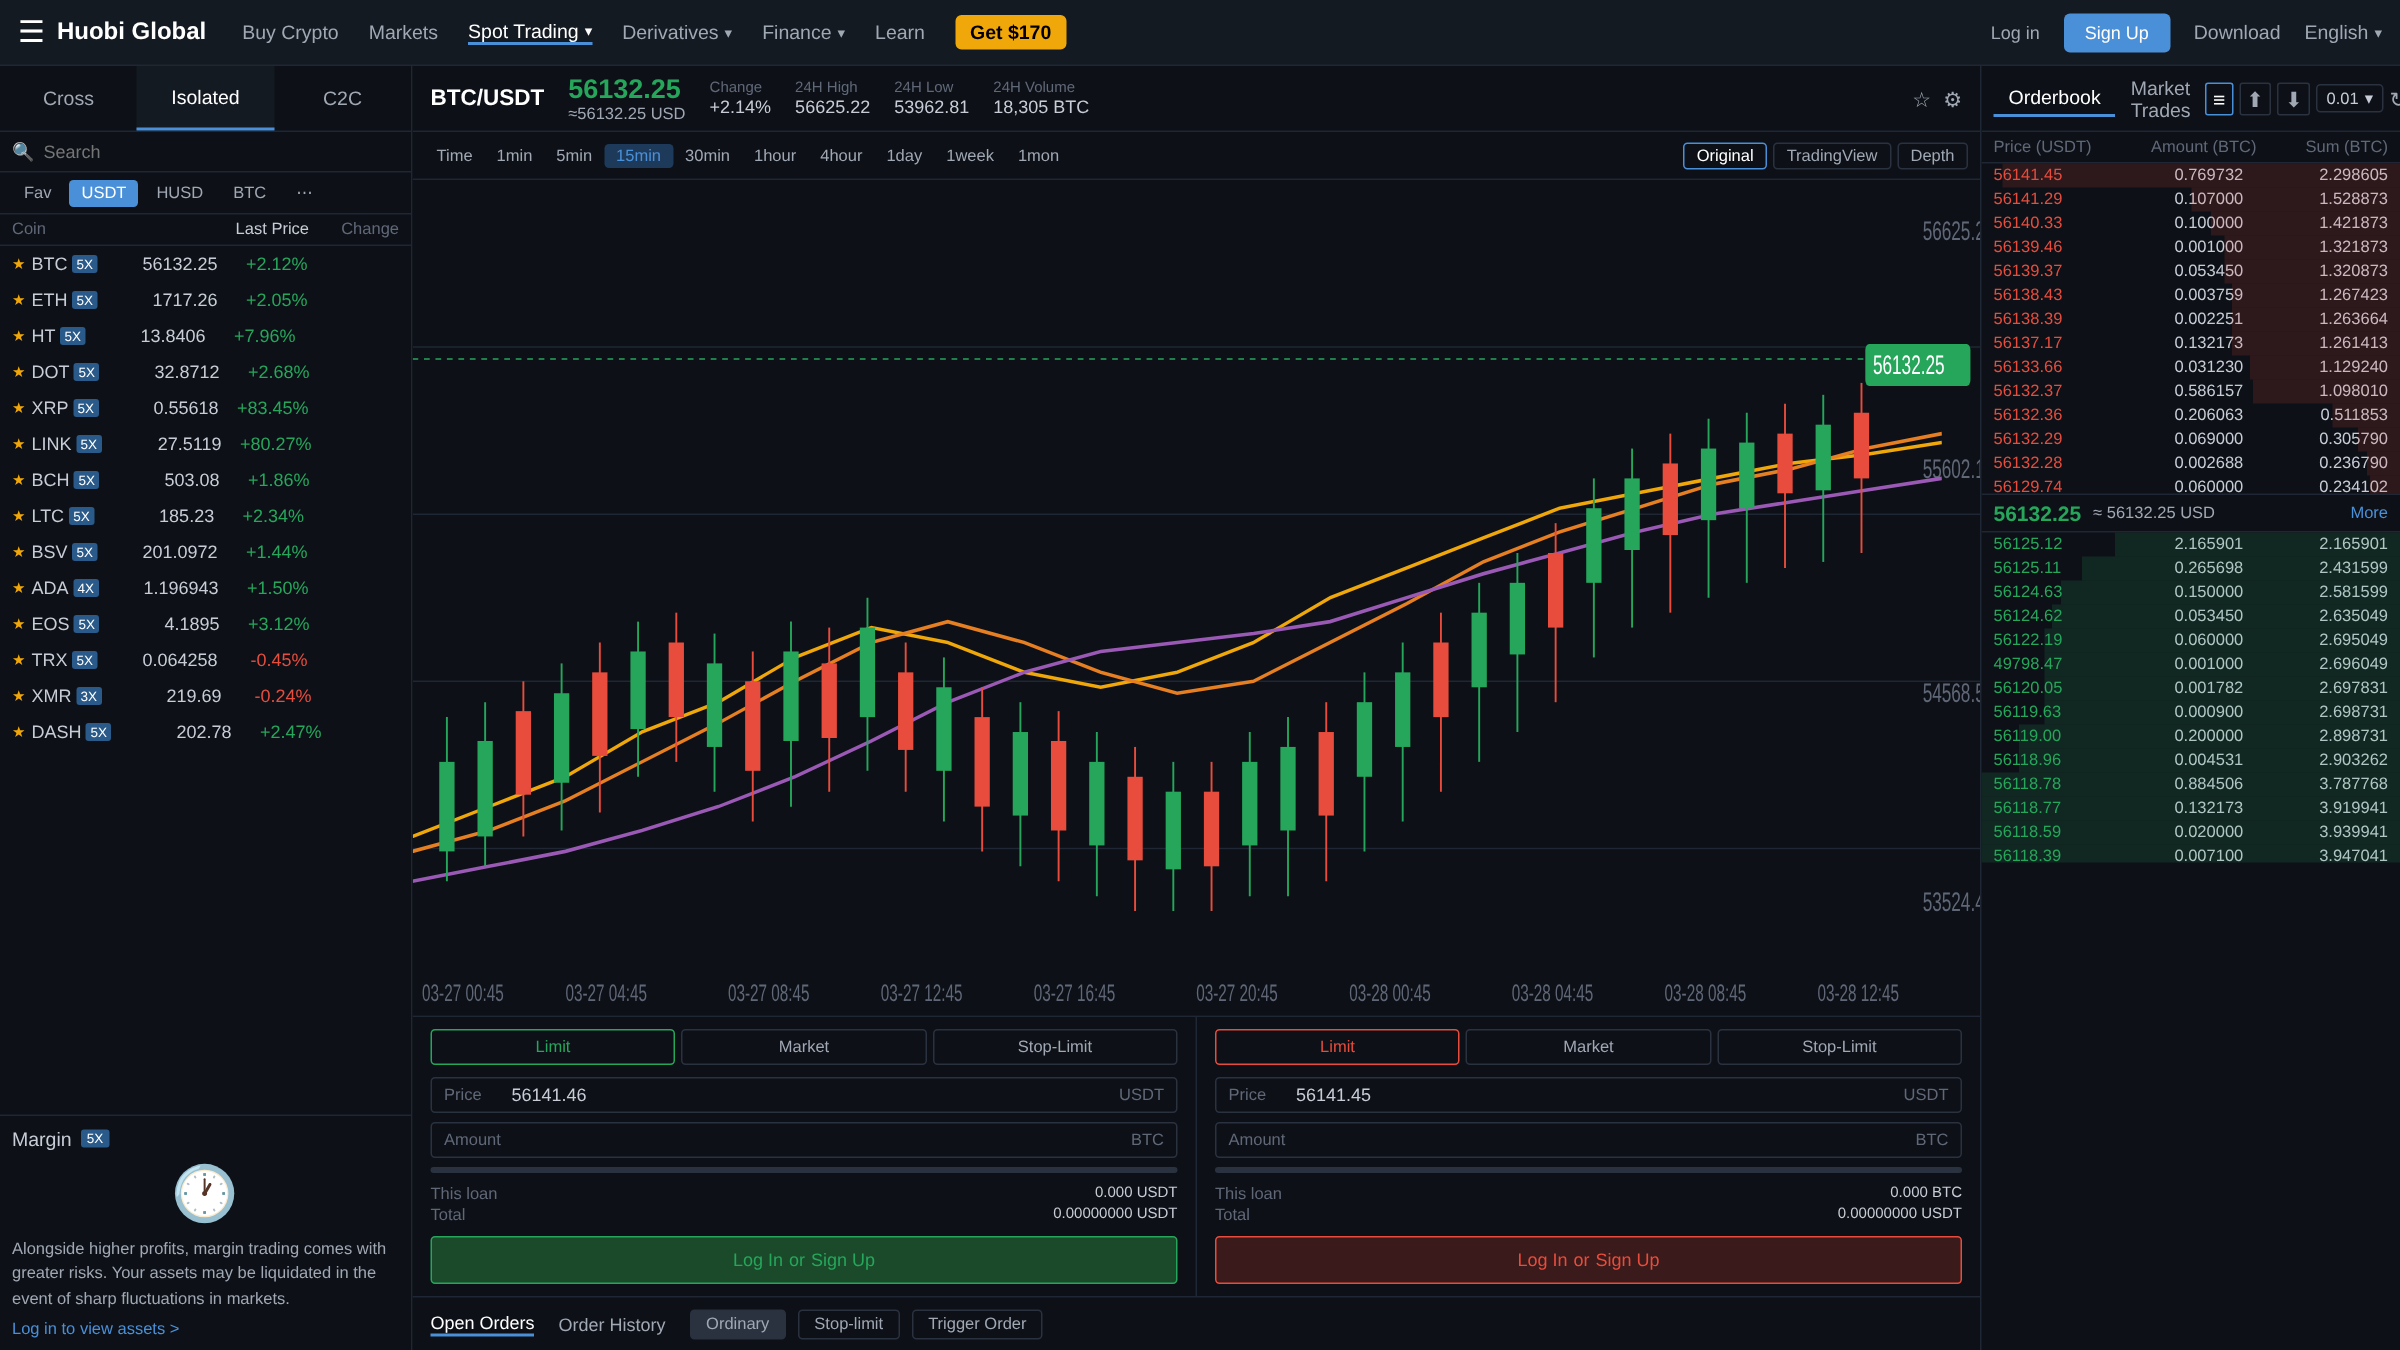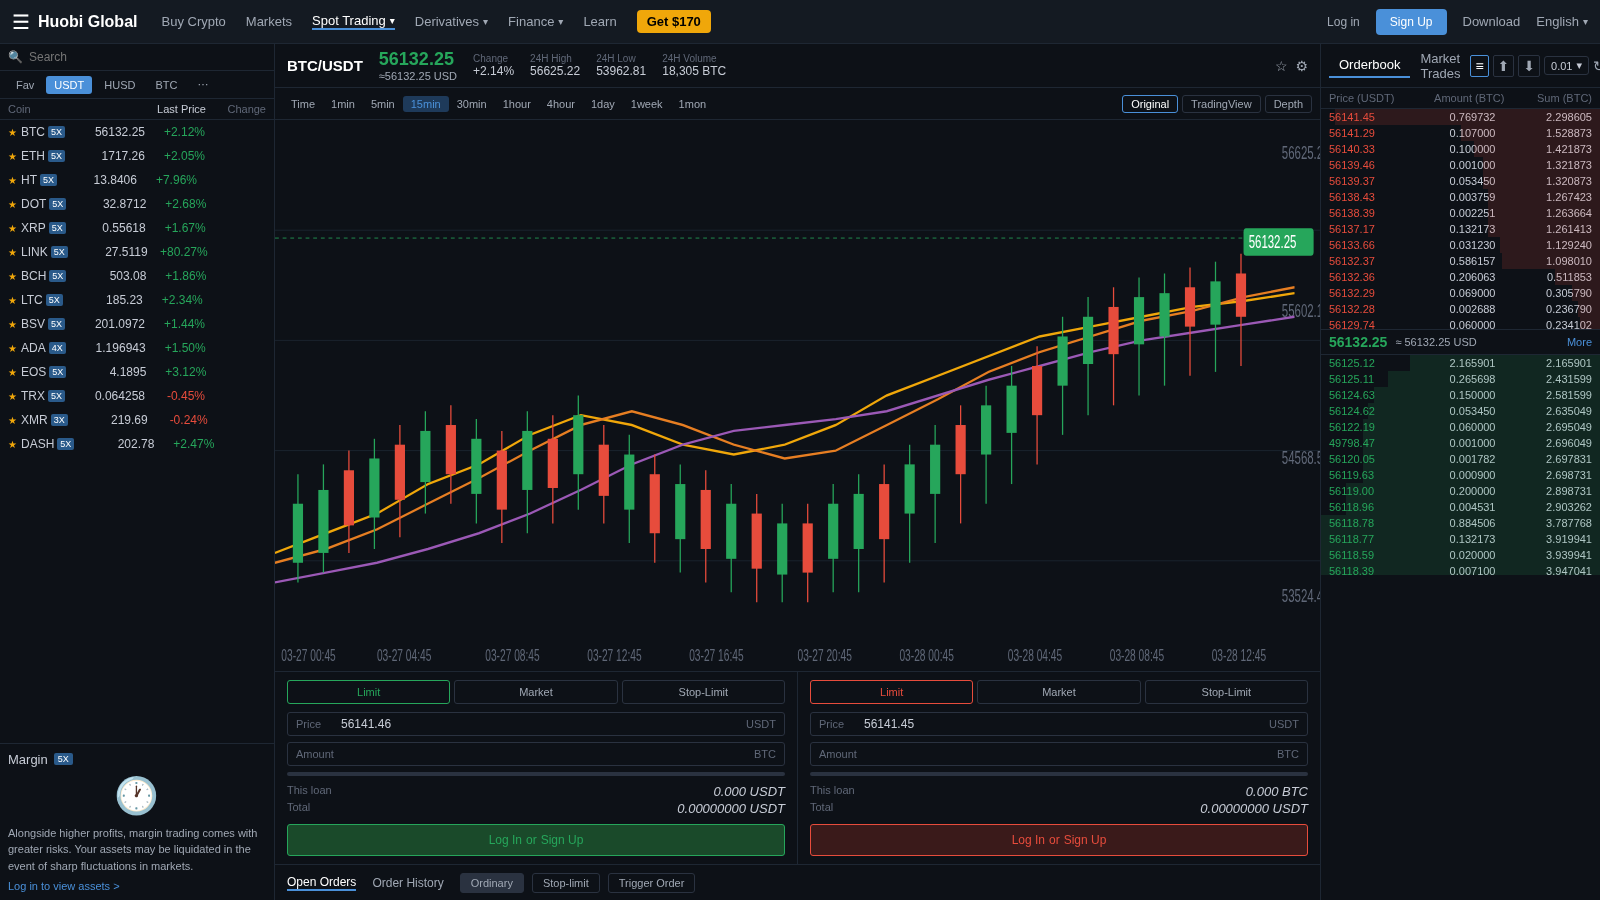--- a/index.html
+++ b/index.html
@@ -113,21 +113,21 @@
     .order-type-btn.active-sell { border-color: #e74c3c; color: #e74c3c; }
     .input-group { display: flex; align-items: center; border: 1px solid #2a3240; border-radius: 3px; margin-bottom: 6px; padding: 4px 8px; background: #0d1117; }
     .input-label { color: #606878; font-size: 11px; width: 45px; }
     .input-group input { background: transparent; border: none; outline: none; color: #c7ccd6; font-size: 12px; flex: 1; }
     .input-unit { color: #606878; font-size: 11px; }
     .slider-bar { width: 100%; height: 4px; background: #2a3240; border-radius: 2px; margin: 4px 0 8px; position: relative; cursor: pointer; }
     .slider-fill { height: 100%; background: #26a65b; width: 0%; border-radius: 2px; }
     .slider-fill-sell { background: #e74c3c; }
     .loan-info { display: flex; justify-content: space-between; margin-bottom: 2px; }
     .loan-label { color: #606878; font-size: 11px; }
-    .loan-value { color: #c7ccd6; font-size: 13px; font-style: italic; }
+    .loan-value { color: #c7ccd6; font-size: 10px; }
     .total-info { display: flex; justify-content: space-between; margin-bottom: 8px; }
     .action-btn { width: 100%; padding: 8px; border: none; border-radius: 3px; cursor: pointer; font-size: 12px; display: flex; align-items: center; justify-content: center; gap: 4px; }
     .btn-buy { background: #1a4a2a; color: #26a65b; border: 1px solid #26a65b; }
     .btn-sell { background: #3a1a1a; color: #e74c3c; border: 1px solid #e74c3c; }
 
     
     .bottom-tabs { display: flex; align-items: center; height: 36px; border-top: 1px solid #1e2733; padding: 0 12px; gap: 16px; background: #0d1117; flex-shrink: 0; }
     .bottom-tab { color: #a0a8b4; cursor: pointer; font-size: 12px; }
     .bottom-tab.active { color: #fff; border-bottom: 2px solid #4a90d9; }
     .order-filter-btns { display: flex; gap: 8px; }
@@ -201,20 +201,25 @@
     <span class="nav-item nav-dropdown">
       <span>English</span>
       <span class="caret">▾</span>
     </span>
   </div>
 </div>
 
 <div class="main-layout">
 
   <div class="left-sidebar">
+    <div class="trade-type-tabs">
+      <div class="trade-tab">Cross</div>
+      <div class="trade-tab active">Isolated</div>
+      <div class="trade-tab">C2C</div>
+    </div>
     <div class="search-bar">
       <span>🔍</span>
       <input type="text" placeholder="Search" style="">
     </div>
     <div class="coin-tabs">
       <span class="coin-tab fav">Fav</span>
       <span class="coin-tab active">USDT</span>
       <span class="coin-tab">HUSD</span>
       <span class="coin-tab">BTC</span>
       <span class="coin-tab">⋯</span>
@@ -251,21 +256,21 @@
     <span class="coin-name">DOT</span>
     <span class="badge badge-5x">5X</span>
     <span class="col-price">32.8712</span>
     <span class="col-change positive">+2.68%</span>
   </div>
         <div class="coin-row">
     <span class="star active">★</span>
     <span class="coin-name">XRP</span>
     <span class="badge badge-5x">5X</span>
     <span class="col-price">0.55618</span>
-    <span class="col-change positive">+1.67%</span>
+    <span class="col-change positive">+83.45%</span>
   </div>
         <div class="coin-row">
     <span class="star active">★</span>
     <span class="coin-name">LINK</span>
     <span class="badge badge-5x">5X</span>
     <span class="col-price">27.5119</span>
     <span class="col-change positive">+80.27%</span>
   </div>
         <div class="coin-row">
     <span class="star active">★</span>

